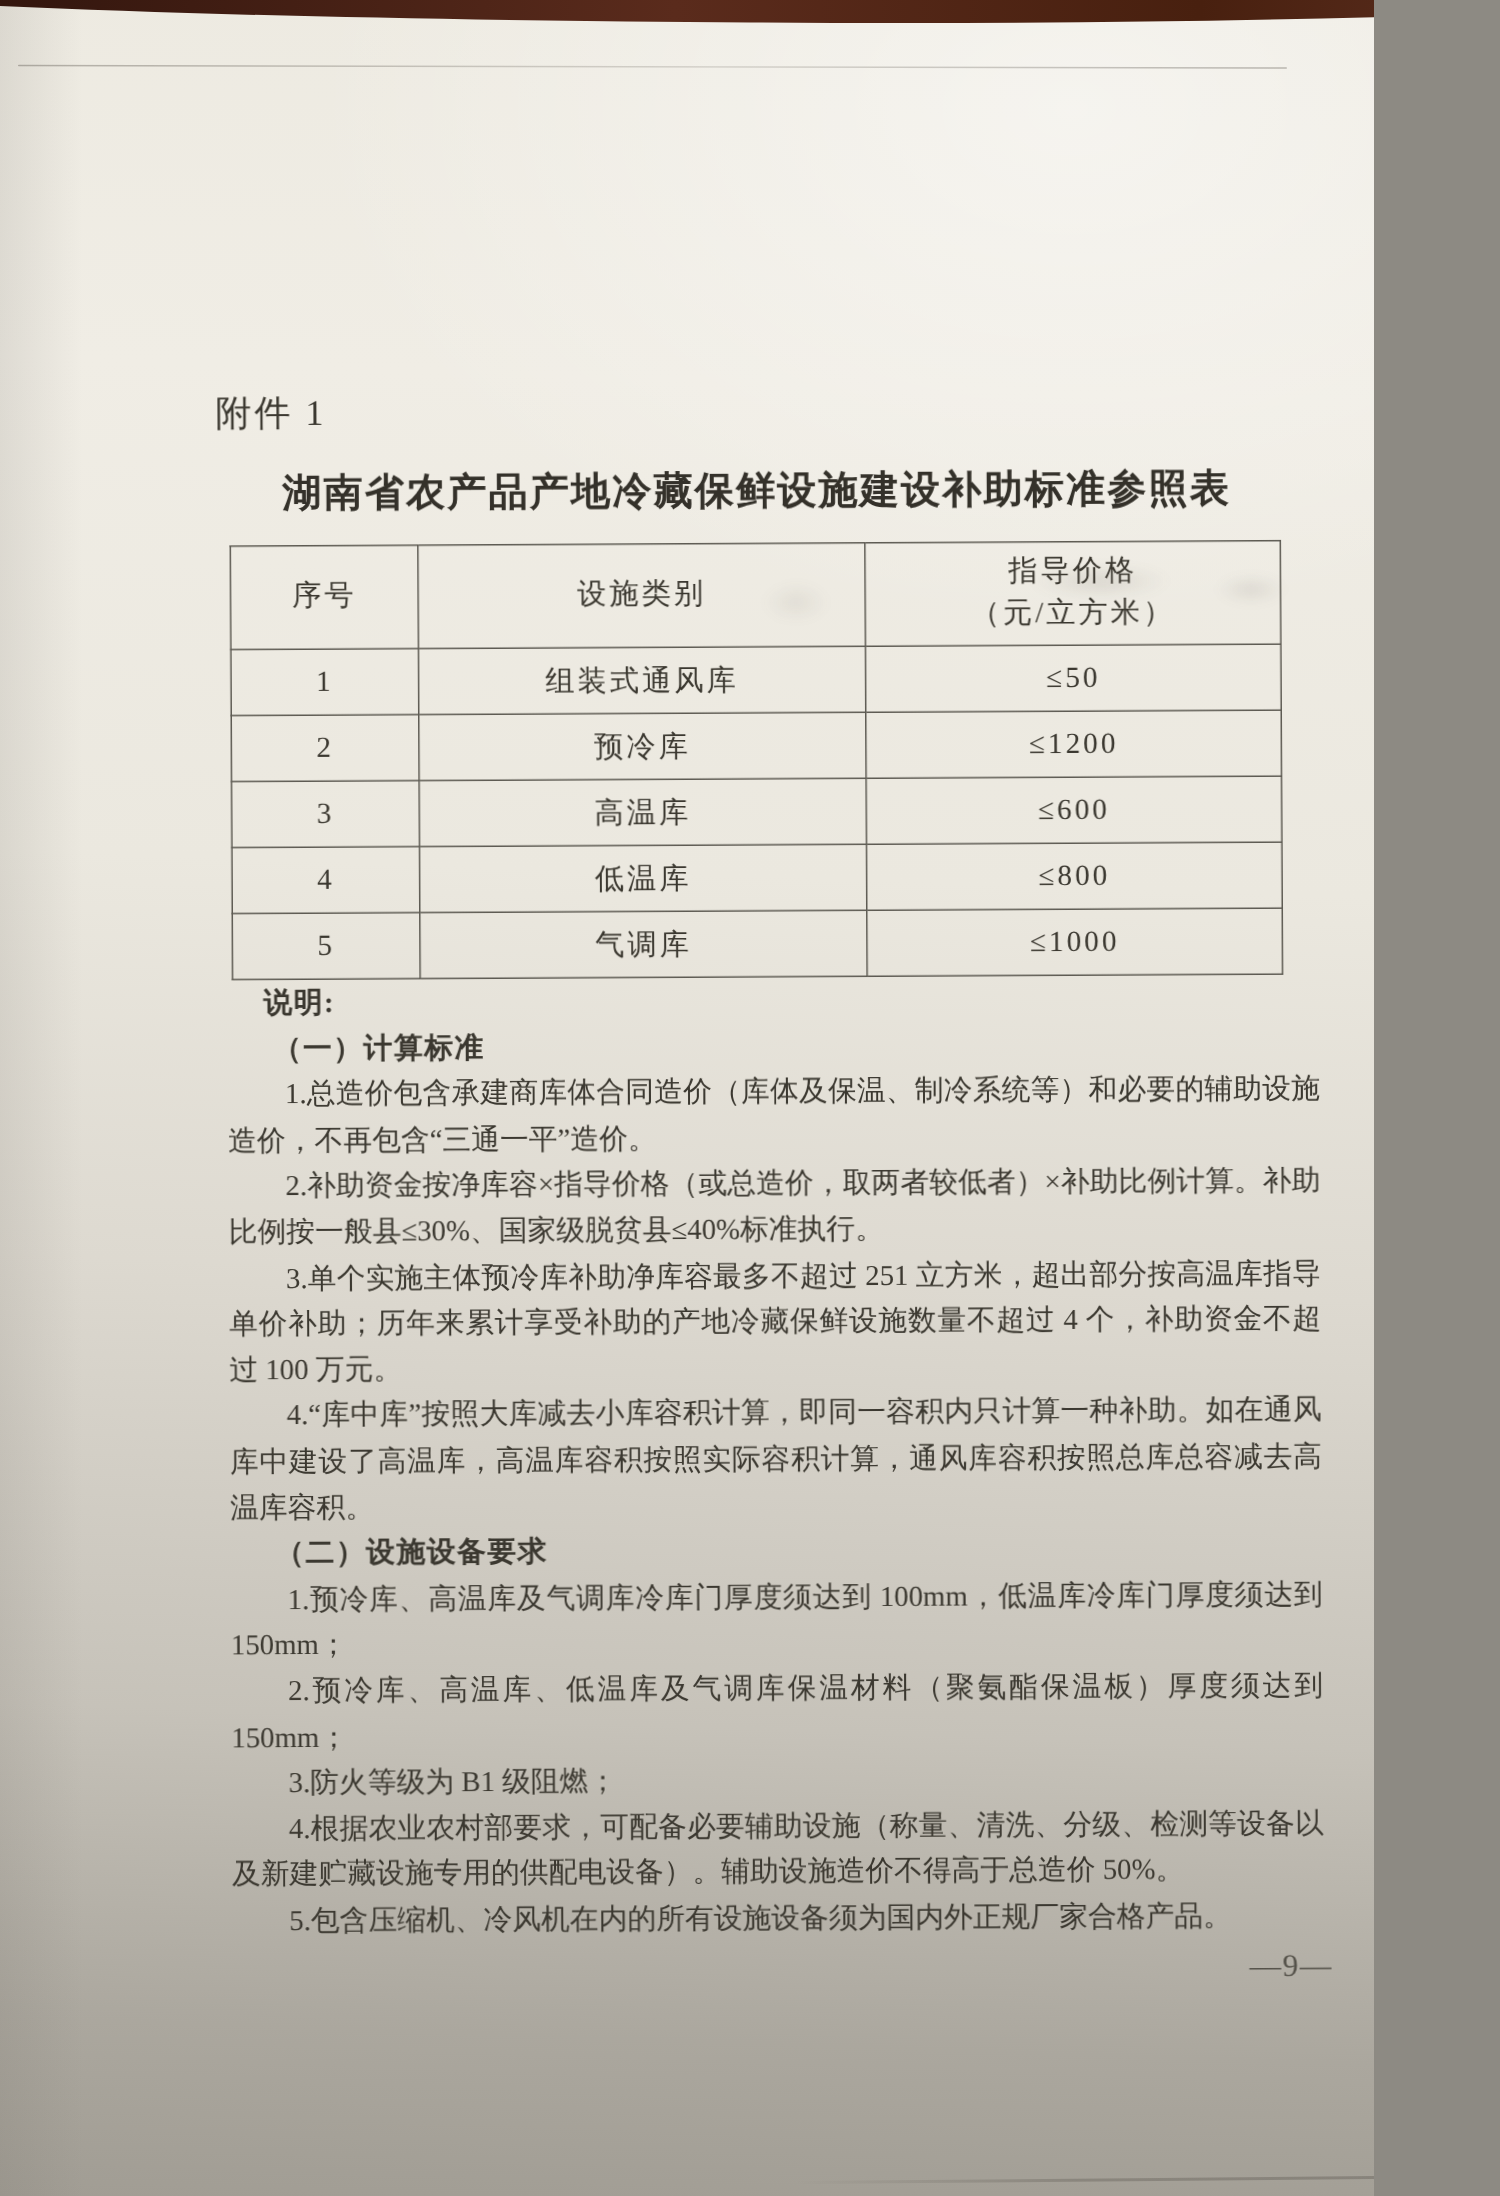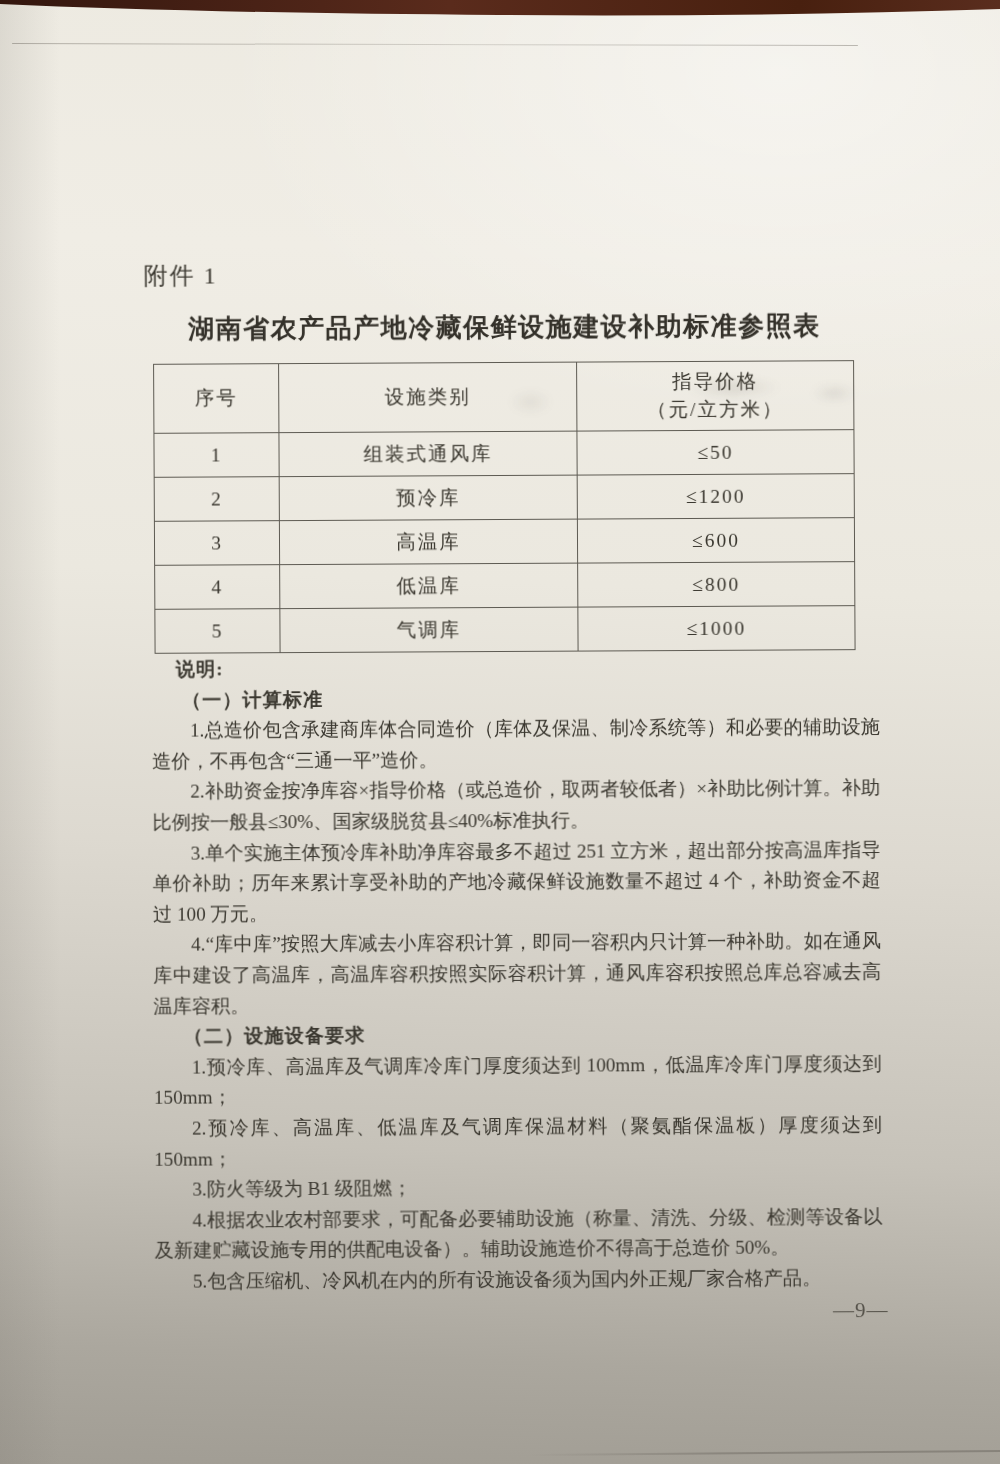--- a/index.html
+++ b/index.html
@@ -2,21 +2,21 @@
 <html><head>
 <meta charset="utf-8">
 <style>
   html, body { margin: 0; padding: 0; }
   body {
     width: 1000px; height: 1464px; overflow: hidden;
     background: #8d8a83;
     font-family: "Liberation Serif", "DejaVu Serif", serif;
   }
   .photo {
-    position: relative; width: 1000px; height: 1464px; overflow: hidden;
+    position: relative; width: 916px; height: 1464px; overflow: hidden;
     background:
       linear-gradient(to right, rgba(110,105,98,0.14), rgba(110,105,98,0) 6%),
       radial-gradient(90% 38% at 78% 5%, rgba(255,255,255,0.45), rgba(255,255,255,0) 62%),
       linear-gradient(182deg, #edeae1 0%, #f0ede5 18%, #ebe8df 40%, #ddd9d0 58%, #c6c2b9 78%, #aba79e 92%, #a19d94 100%);
   }
   .top-band { position: absolute; top: 0; left: 0; width: 1000px; height: 30px; }
   .crease-line {
     position: absolute; top: 44px; left: 12px; width: 846px; height: 1px;
     background: linear-gradient(to right, rgba(105,100,92,0.45), rgba(105,100,92,0.22) 55%, rgba(105,100,92,0.42));
     transform: rotate(0.12deg); border-radius: 1px;

